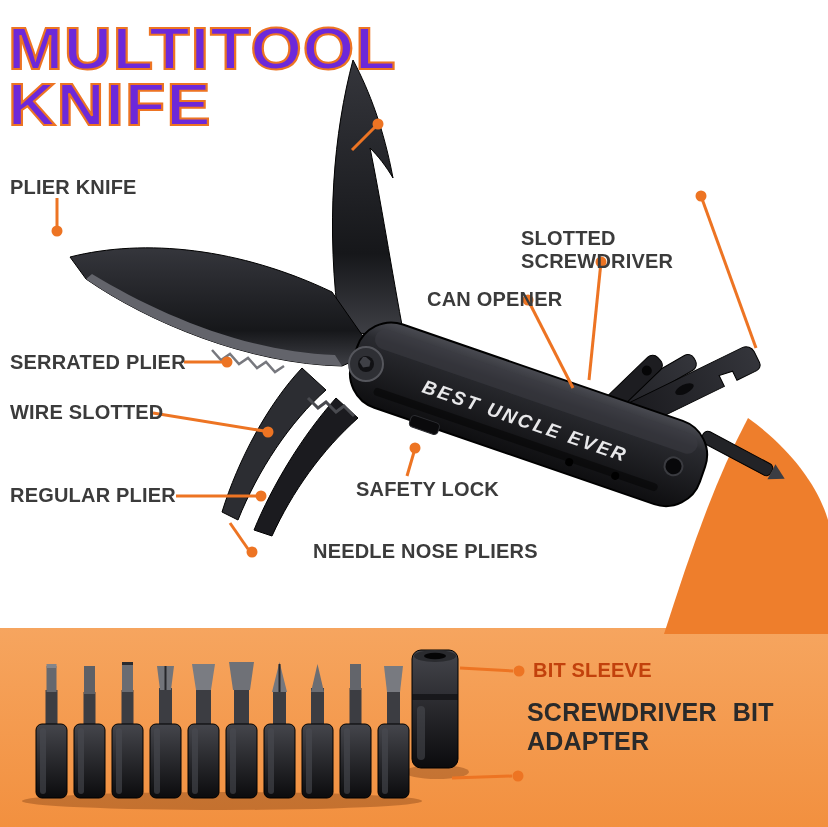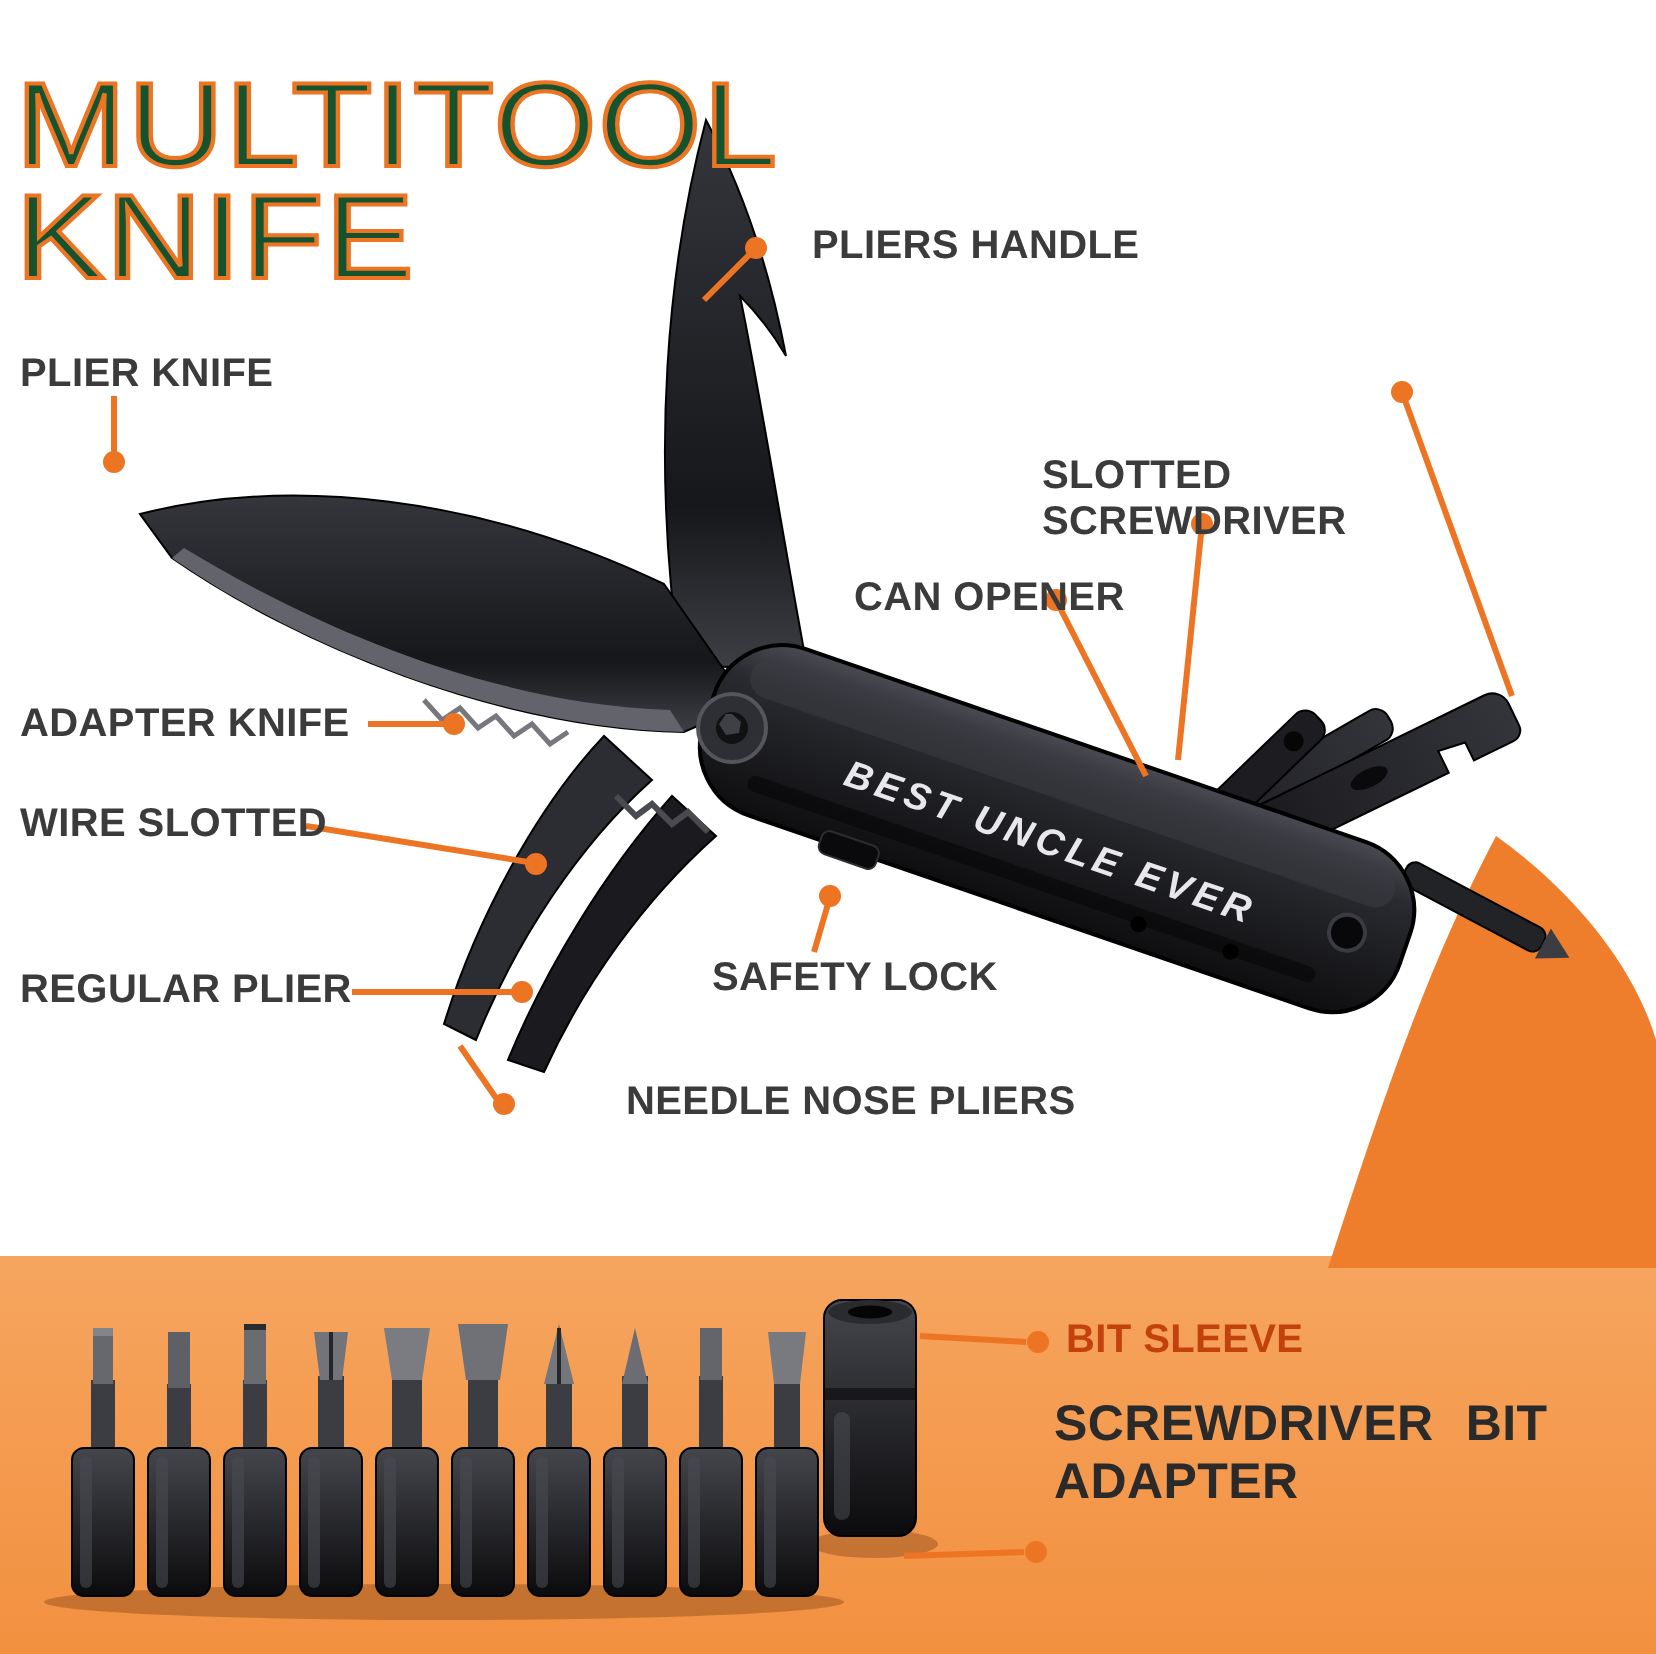--- a/index.html
+++ b/index.html
@@ -1,19 +1,19 @@
 <!DOCTYPE html>
 <html><head>
 <meta charset="utf-8">
 <style>
   html,body{margin:0;padding:0;background:#fff;}
   body{width:828px;height:827px;font-family:"Liberation Sans","DejaVu Sans",sans-serif;overflow:hidden;}
   .stage{position:relative;width:828px;height:827px;background:#ffffff;overflow:hidden;}
   .layer{position:absolute;left:0;top:0;}
-  .title{position:absolute;left:8px;top:14px;color:#14532d;font-weight:normal;line-height:.92;z-index:6;}
+  .title{position:absolute;left:8px;top:0;color:#6d28d9;font-weight:bold;line-height:.92;z-index:6;}
   .title span{display:block;font-size:60px;letter-spacing:1px;transform:scaleX(1.1);transform-origin:left top;-webkit-text-stroke:2px #ED7423;}
   .callout{position:absolute;font-size:20px;font-weight:bold;color:#3b3b3b;white-space:nowrap;letter-spacing:.2px;z-index:8;}
   .callout.wrap{white-space:normal;line-height:1.15;}
   .band{position:absolute;left:0;top:628px;width:828px;height:199px;background:linear-gradient(180deg,#f6a55f 0%,#f2903f 100%);z-index:2;}
   .adapter-label{font-size:25px;color:#2a2a2a;width:280px;white-space:normal;word-spacing:9px;line-height:1.15;}
   .band-callout{color:#c2410c;}
   svg.layer{z-index:4;}
   svg.layer.lines{z-index:7;pointer-events:none;}
 </style>
 </head>
@@ -196,25 +196,24 @@
       <circle cx="519" cy="671" r="5.5"></circle>
       <circle cx="518" cy="776" r="5.5"></circle>
     </g>
   </svg>
 
   <h1 class="title">
     <span>MULTITOOL</span>
     <span>KNIFE</span>
   </h1>
 
-  <div class="callout" style="left:406px;top:112px">PLIERS HANDLE</div>
   <div class="callout" style="left:10px;top:176px">PLIER KNIFE</div>
   <div class="callout wrap" style="left:521px;top:227px;width:160px">SLOTTED SCREWDRIVER</div>
   <div class="callout" style="left:427px;top:288px">CAN OPENER</div>
-  <div class="callout" style="left:10px;top:351px">ADAPTER KNIFE</div>
+  <div class="callout" style="left:10px;top:351px">SERRATED PLIER</div>
   <div class="callout" style="left:10px;top:401px">WIRE SLOTTED</div>
   <div class="callout" style="left:10px;top:484px">REGULAR PLIER</div>
   <div class="callout" style="left:356px;top:478px">SAFETY LOCK</div>
   <div class="callout" style="left:313px;top:540px">NEEDLE NOSE PLIERS</div>
 
   <div class="callout band-callout" style="left:533px;top:659px">BIT SLEEVE</div>
   <div class="callout adapter-label" style="left:527px;top:698px">SCREWDRIVER BIT ADAPTER</div>
 
 </div>
 

